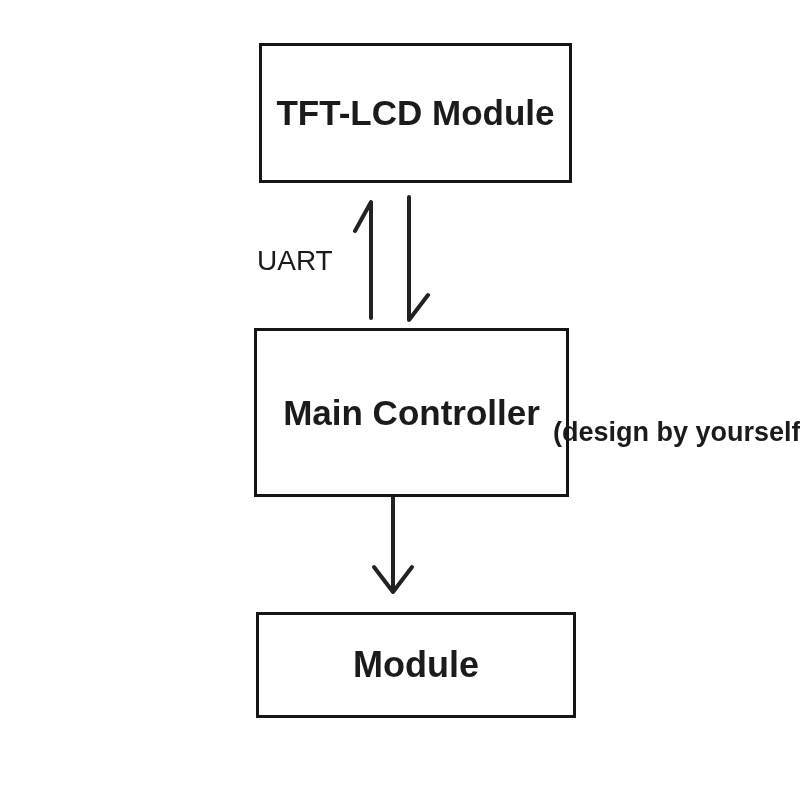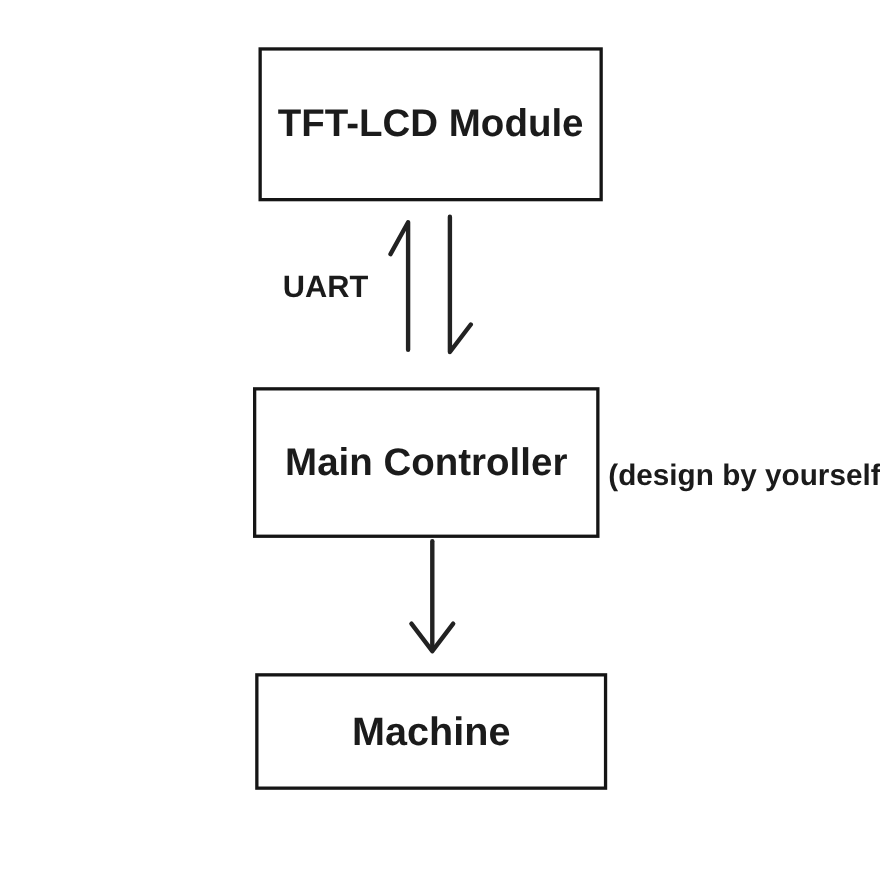--- a/index.html
+++ b/index.html
@@ -16,27 +16,28 @@
   }
   .node-box {
     position: absolute;
     border: 3px solid #151515;
     background: #ffffff;
     display: flex; flex-direction: column;
     align-items: center; justify-content: center;
     text-align: center;
     font-weight: bold;
     color: #1b1b1b;
+    margin-left: 24px;
   }
   .box-tft      { left: 235px; top: 43px;  width: 313px; height: 140px; font-size: 35px; line-height: 50px; }
-  .box-mcu      { left: 230px; top: 352px; width: 315px; height: 137px; font-size: 35px; line-height: 51px; }
+  .box-mcu      { left: 230px; top: 328px; width: 315px; height: 169px; font-size: 35px; line-height: 51px; }
   .box-machine  { left: 232px; top: 612px; width: 320px; height: 106px; font-size: 36px; line-height: 40px; }
   .edge-label {
     position: absolute;
-    font-weight: bold;
+    font-weight: normal;
     font-size: 28px; line-height: 30px;
     color: #1b1b1b; white-space: nowrap;
   }
   .label-uart     { left: 257px; top: 246px; }
   .label-commands { left: 432px; top: 246px; }
   .side-note {
     position: absolute;
     left: 553px; top: 414px;
     font-weight: bold;
     font-size: 27px; line-height: 36px;
@@ -77,16 +78,16 @@
 
   <div class="edge-label label-uart">UART</div>
 
   <div class="node-box box-mcu">
     <span>Main Controller</span>
   </div>
 
   <div class="side-note">(design by yourself)</div>
 
   <div class="node-box box-machine">
-    <span>Machine</span>
+    <span>Module</span>
   </div>
 
 </div>
 
 </body></html>

